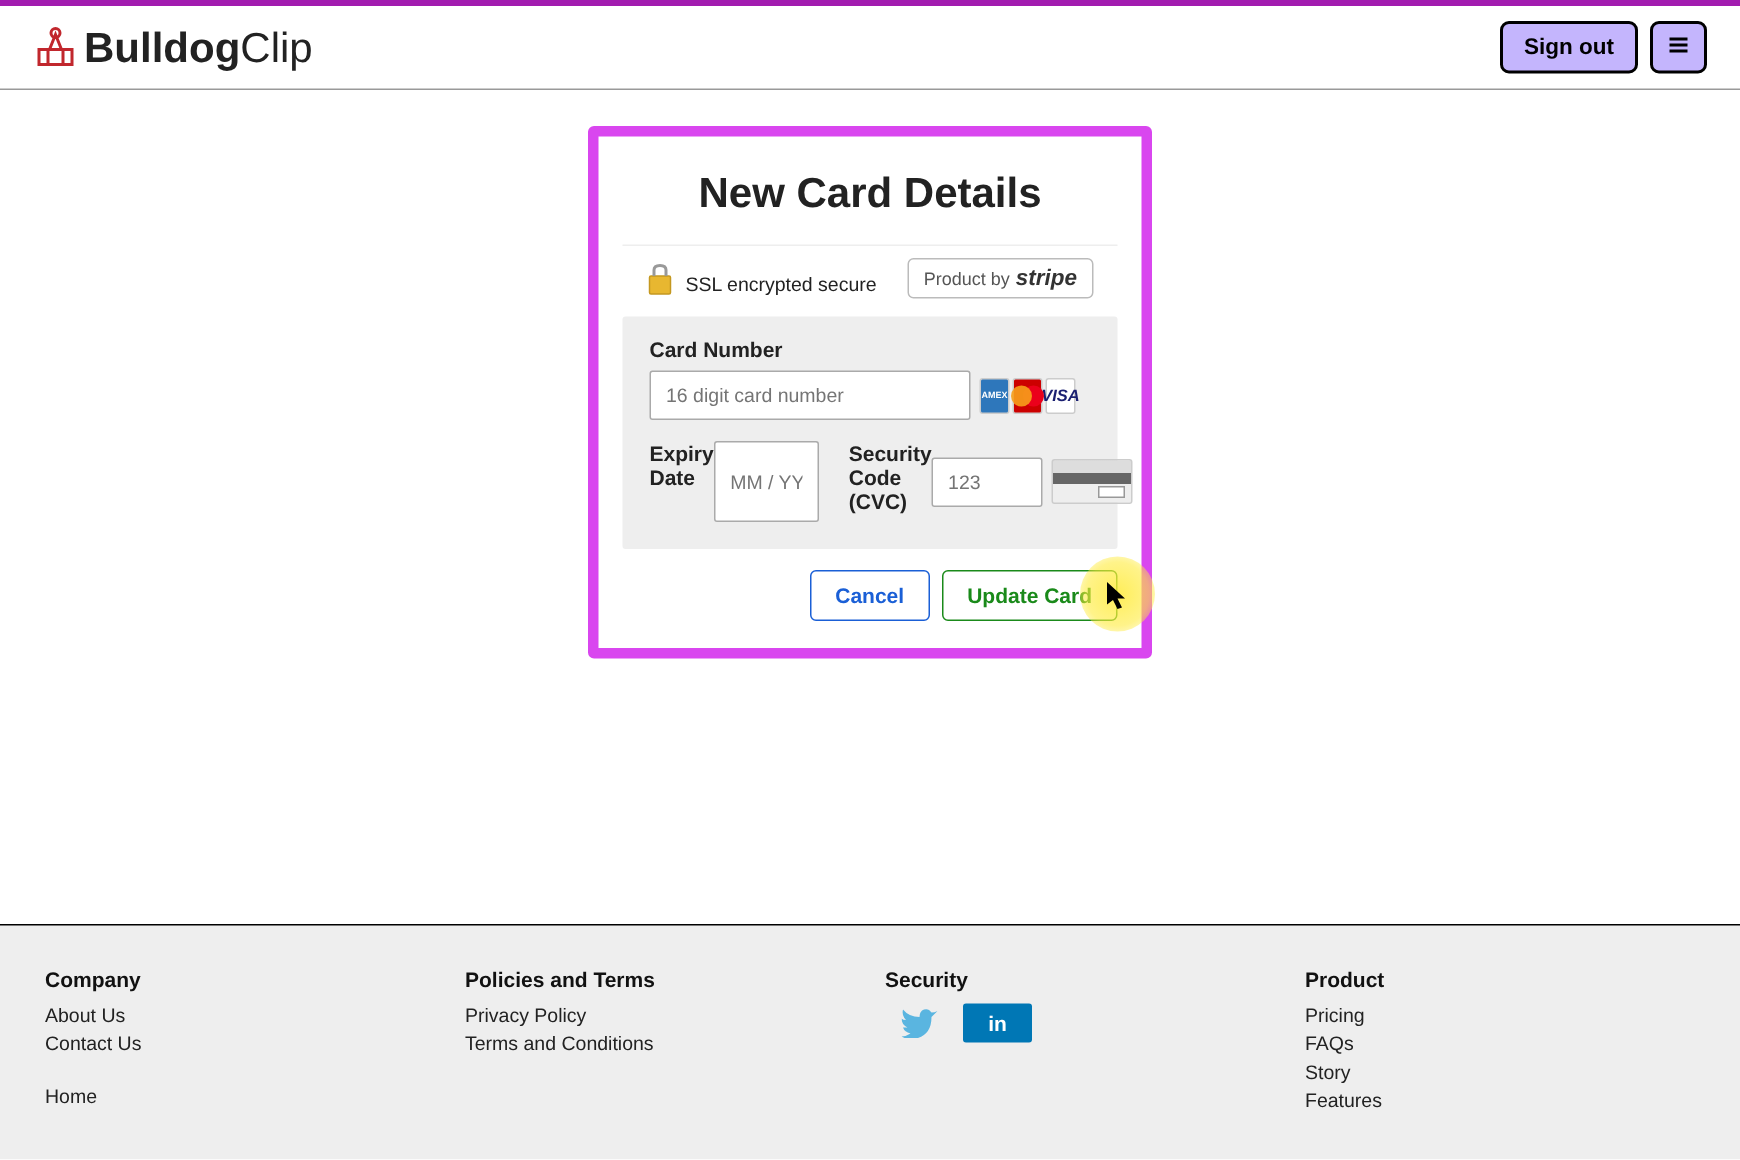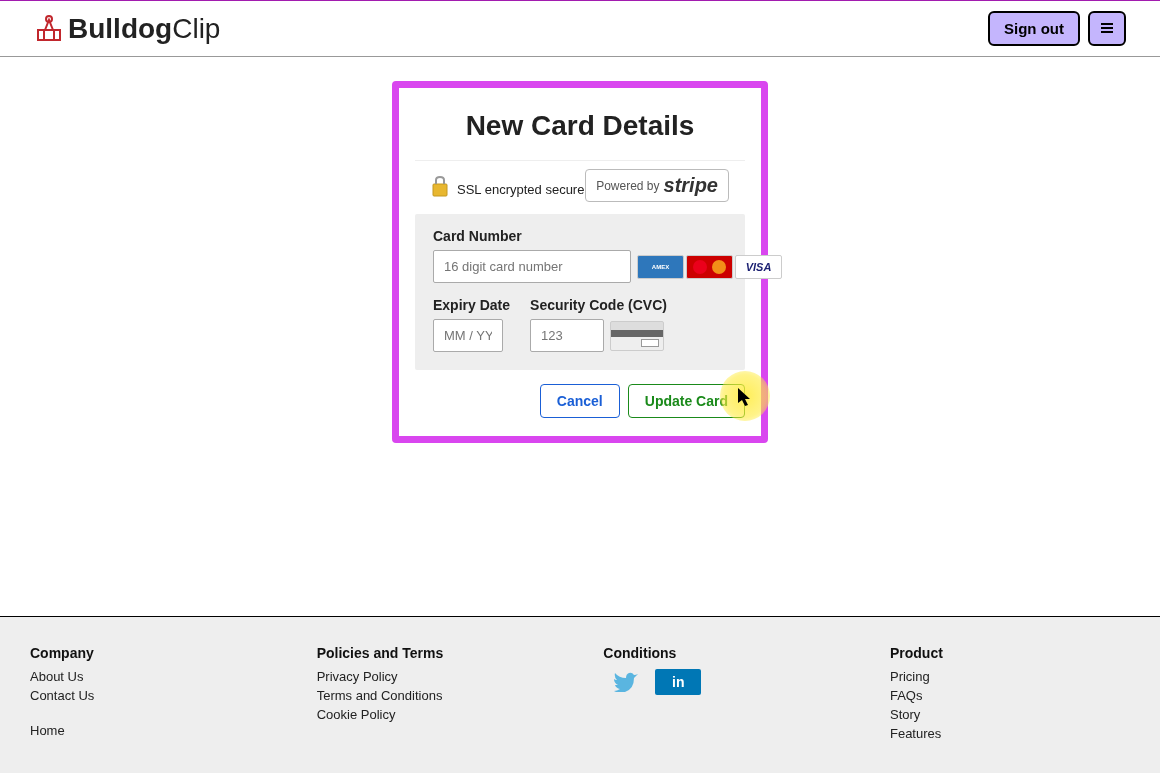--- a/index.html
+++ b/index.html
@@ -11,22 +11,22 @@
       font-family: -apple-system, BlinkMacSystemFont, "Segoe UI", Helvetica, Arial, sans-serif;
       background: #fff;
       width: 1160px;
       height: 773px;
       position: relative;
     }
     .header {
       display: flex;
       justify-content: space-between;
       align-items: center;
-      padding: 10px 34px;
-      border-top: 1px solid #a21caf;
+      padding: 10px 22px;
+      border-top: 4px solid #a21caf;
       border-bottom: 1px solid #999;
     }
     .logo {
       display: flex;
       align-items: center;
       gap: 4px;
     }
     .logo-icon {
       width: 30px;
       height: 30px;
@@ -101,21 +101,21 @@
       padding: 4px 10px;
       font-size: 12px;
       color: #555;
       display: flex;
       align-items: center;
       gap: 4px;
     }
     .stripe-logo {
       font-weight: 700;
       color: #333;
-      font-size: 20px;
+      font-size: 15px;
       font-style: italic;
     }
     .form-panel {
       background: #eee;
       margin: 0 16px 0;
       padding: 14px 18px 18px;
       border-radius: 2px;
     }
     .form-label {
       font-size: 14px;
@@ -139,21 +139,21 @@
       border-radius: 2px;
     }
     .card-number-input {
       width: 214px;
     }
     .cc-logos {
       display: flex;
       gap: 2px;
     }
     .cc-logo {
-      width: 47px;
+      width: 20px;
       height: 24px;
       border: 1px solid #ccc;
       border-radius: 2px;
       display: flex;
       align-items: center;
       justify-content: center;
       font-size: 8px;
       font-weight: 700;
       color: #fff;
     }
@@ -161,21 +161,21 @@
     .mastercard { background: #cc0000; position: relative; }
     .mc-circle1 { position: absolute; width: 14px; height: 14px; background: #eb001b; border-radius: 50%; left: 6px; }
     .mc-circle2 { position: absolute; width: 14px; height: 14px; background: #f79e1b; border-radius: 50%; right: 6px; opacity: 0.9; }
     .visa { background: #fff; color: #1a1f71; font-size: 11px; font-style: italic; }
     .expiry-row {
       display: flex;
       gap: 20px;
     }
     .expiry-col, .cvc-col {
       display: flex;
-      flex-direction: column;
+      flex-direction: row;
     }
     .cvc-col { flex: 1; }
     .expiry-input {
       width: 70px;
     }
     .cvc-group {
       display: flex;
       gap: 6px;
       align-items: center;
     }
@@ -242,21 +242,21 @@
     }
     .footer {
       position: absolute;
       bottom: 0;
       left: 0;
       right: 0;
       background: #eee;
       border-top: 1px solid #000;
       padding: 28px 30px;
       display: flex;
-      justify-content: space-between;
+      justify-content: flex-start;
     }
     .footer-col h4 {
       font-size: 14px;
       font-weight: 700;
       margin-bottom: 8px;
       color: #111;
     }
     .footer-col a, .footer-col span.link {
       display: block;
       font-size: 13px;
@@ -324,21 +324,21 @@
 
     <div class="security-row">
       <div class="ssl-group">
         <svg class="lock-icon" viewBox="0 0 18 22">
           <rect x="2" y="9" width="14" height="12" rx="1" fill="#e8b730" stroke="#c49820"></rect>
           <path d="M 5 9 L 5 5 Q 5 2 9 2 Q 13 2 13 5 L 13 9" fill="none" stroke="#999" stroke-width="2"></path>
         </svg>
         <span>SSL encrypted secure</span>
       </div>
       <div class="stripe-badge">
-        <span>Powered by</span>
+        <span>Product by</span>
         <span class="stripe-logo">stripe</span>
       </div>
     </div>
 
     <div class="form-panel">
       <label class="form-label">Card Number</label>
       <div class="card-number-row">
         <input type="text" class="text-input card-number-input" placeholder="16 digit card number" style="">
         <div class="cc-logos">
           <div class="cc-logo amex">AMEX</div>
@@ -381,24 +381,23 @@
   <div class="footer-col footer-col-1">
     <h4>Company</h4>
     <span class="link">About Us</span>
     <span class="link">Contact Us</span>
     <span class="link home-link">Home</span>
   </div>
   <div class="footer-col footer-col-2">
     <h4>Policies and Terms</h4>
     <span class="link">Privacy Policy</span>
     <span class="link">Terms and Conditions</span>
-    <span class="link">Cookie Policy</span>
   </div>
   <div class="footer-col footer-col-3">
-    <h4>Conditions</h4>
+    <h4>Security</h4>
     <div class="social-icons">
       <span class="social-icon twitter">
         <svg width="24" height="20" viewBox="0 0 24 20">
             <path d="M 24 2 Q 22 3 20 3 Q 18 0 15 1 Q 12 2 12 6 Q 5 6 1 1 Q 0 5 3 8 Q 1 8 0 7 Q 0 11 4 13 Q 2 13 1 13 Q 2 16 6 17 Q 3 19 0 19 Q 5 22 11 20 Q 20 17 20 6 Q 22 4 24 2" fill="#5ab5e0"></path>
           </svg>
       </span>
       <span class="social-icon linkedin">in</span>
     </div>
   </div>
   <div class="footer-col footer-col-4">

